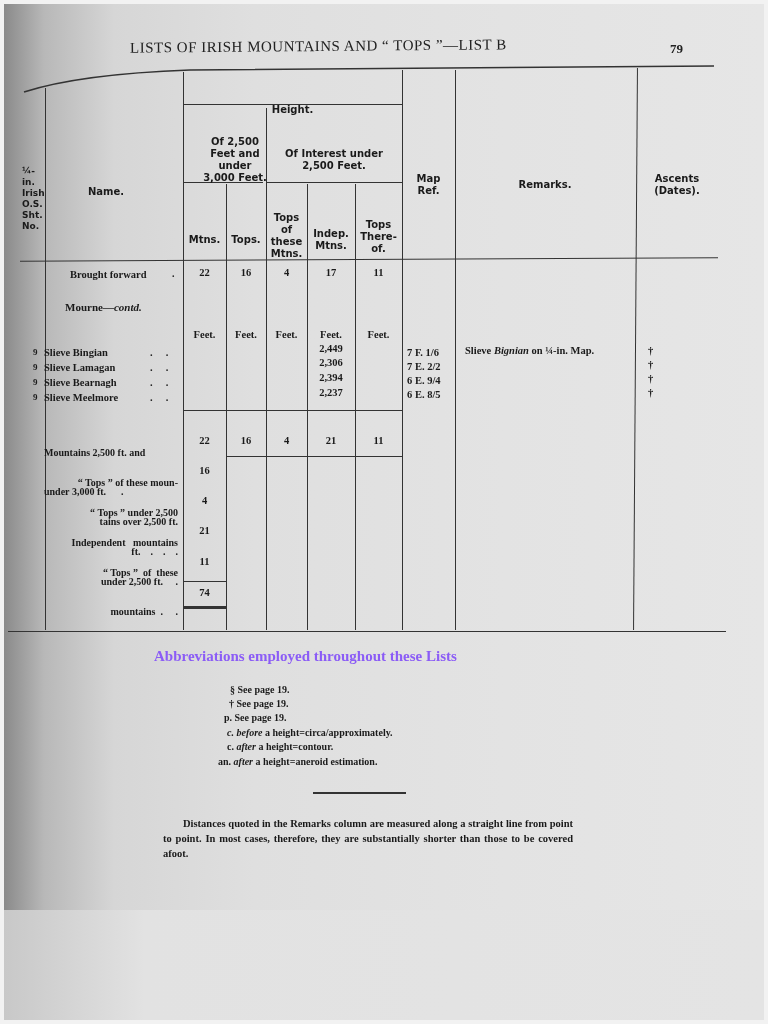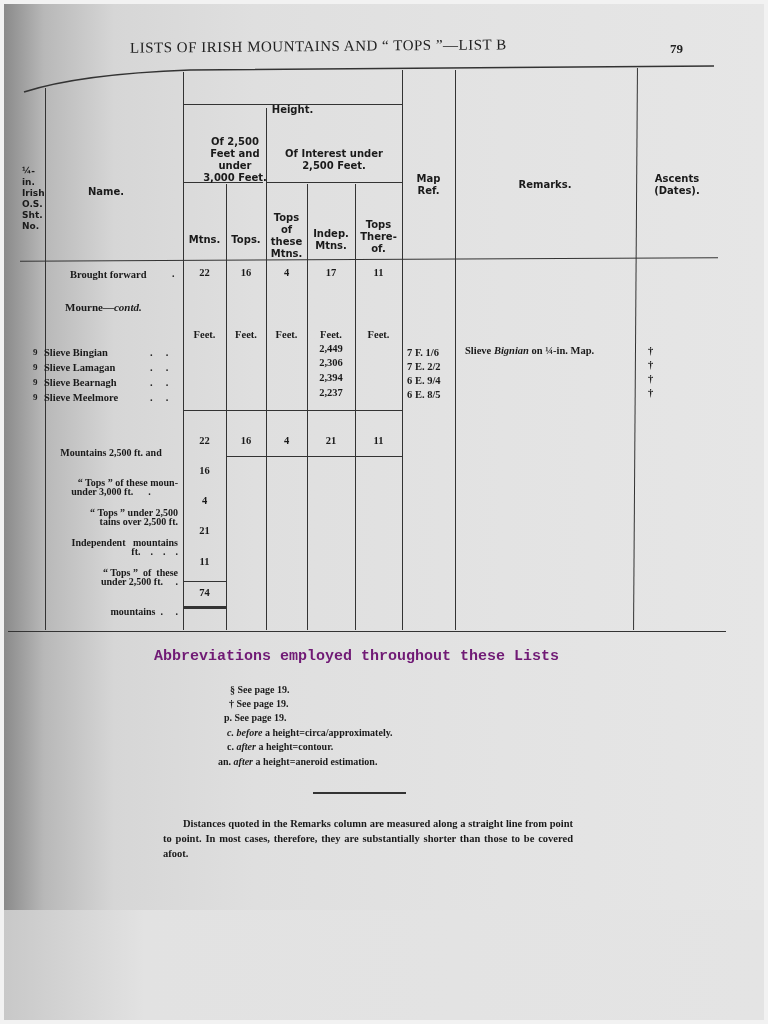--- a/index.html
+++ b/index.html
@@ -23,21 +23,21 @@
     color:#222; transform:rotate(-0.5deg);
   }
   .page-num { position:absolute; left:670px; top:41px; font-size:13px; font-weight:bold; color:#222;text-align:center; }
   .hline { position:absolute; height:0; border-top:1.5px solid #333; }
   .vline { position:absolute; width:0; border-left:1.5px solid #333; }
   .th { position:absolute; font-family:"DejaVu Sans", sans-serif; font-weight:bold; font-size:10px; text-align:center; line-height:12px; color:#1a1a1a;margin-top:20px; }
   .td { position:absolute; font-size:10.5px; font-weight:bold; line-height:13px; color:#1a1a1a; }
   .num { text-align:center; }
   .name-cell { position:absolute; font-size:10.5px; font-weight:bold; line-height:14px; }
   .dots { position:absolute; font-weight:bold; font-size:10px; }
-  .abbr-title { position:absolute; left:154px; top:648px; font-family:Liberation Mono, monospace; font-weight:bold; font-size:15px; color:#701a75; }
+  .abbr-title { position:absolute; left:154px; top:648px; font-family:Liberation Serif, serif; font-weight:bold; font-size:15px; color:#8b5cf6; }
   .abbr-item { position:absolute; font-size:10px; font-weight:bold; line-height:14px; }
   .note { position:absolute; left:163px; top:816px; width:410px; font-size:10.5px; font-weight:bold; line-height:15px; text-align:justify; }
   .note p { margin:0; text-indent:20px; }
   i { font-style:italic; }
 </style>
 </head>
 <body>
 
 <div class="page"></div>
 <div class="shade-bottom"></div>
@@ -179,21 +179,21 @@
 
 <div>
   <div class="td num" style="left:183px;top:434px;width:43px">22</div>
   <div class="td num" style="left:226px;top:434px;width:40px">16</div>
   <div class="td num" style="left:266px;top:434px;width:41px">4</div>
   <div class="td num" style="left:307px;top:434px;width:48px">21</div>
   <div class="td num" style="left:355px;top:434px;width:47px">11</div>
 </div>
 
 <div>
-  <div class="td" style="left:44px;top:420px;width:134px;text-align:center;white-space:pre;font-size:10px;line-height:13px">
+  <div class="td" style="left:44px;top:420px;width:134px;text-align:left;white-space:pre;font-size:10px;line-height:13px">
     <div>Mountains 2,500 ft. and</div>
     <div>under 3,000 ft.      .</div>
   </div>
 </div>
 <div>
   <div class="td" style="left:44px;top:450px;width:134px;text-align:right;white-space:pre;font-size:10px;line-height:13px">
     <div>“ Tops ” of these moun-</div>
     <div>tains over 2,500 ft.</div>
   </div>
   <div class="td num" style="left:183px;top:464px;width:43px">16</div>

